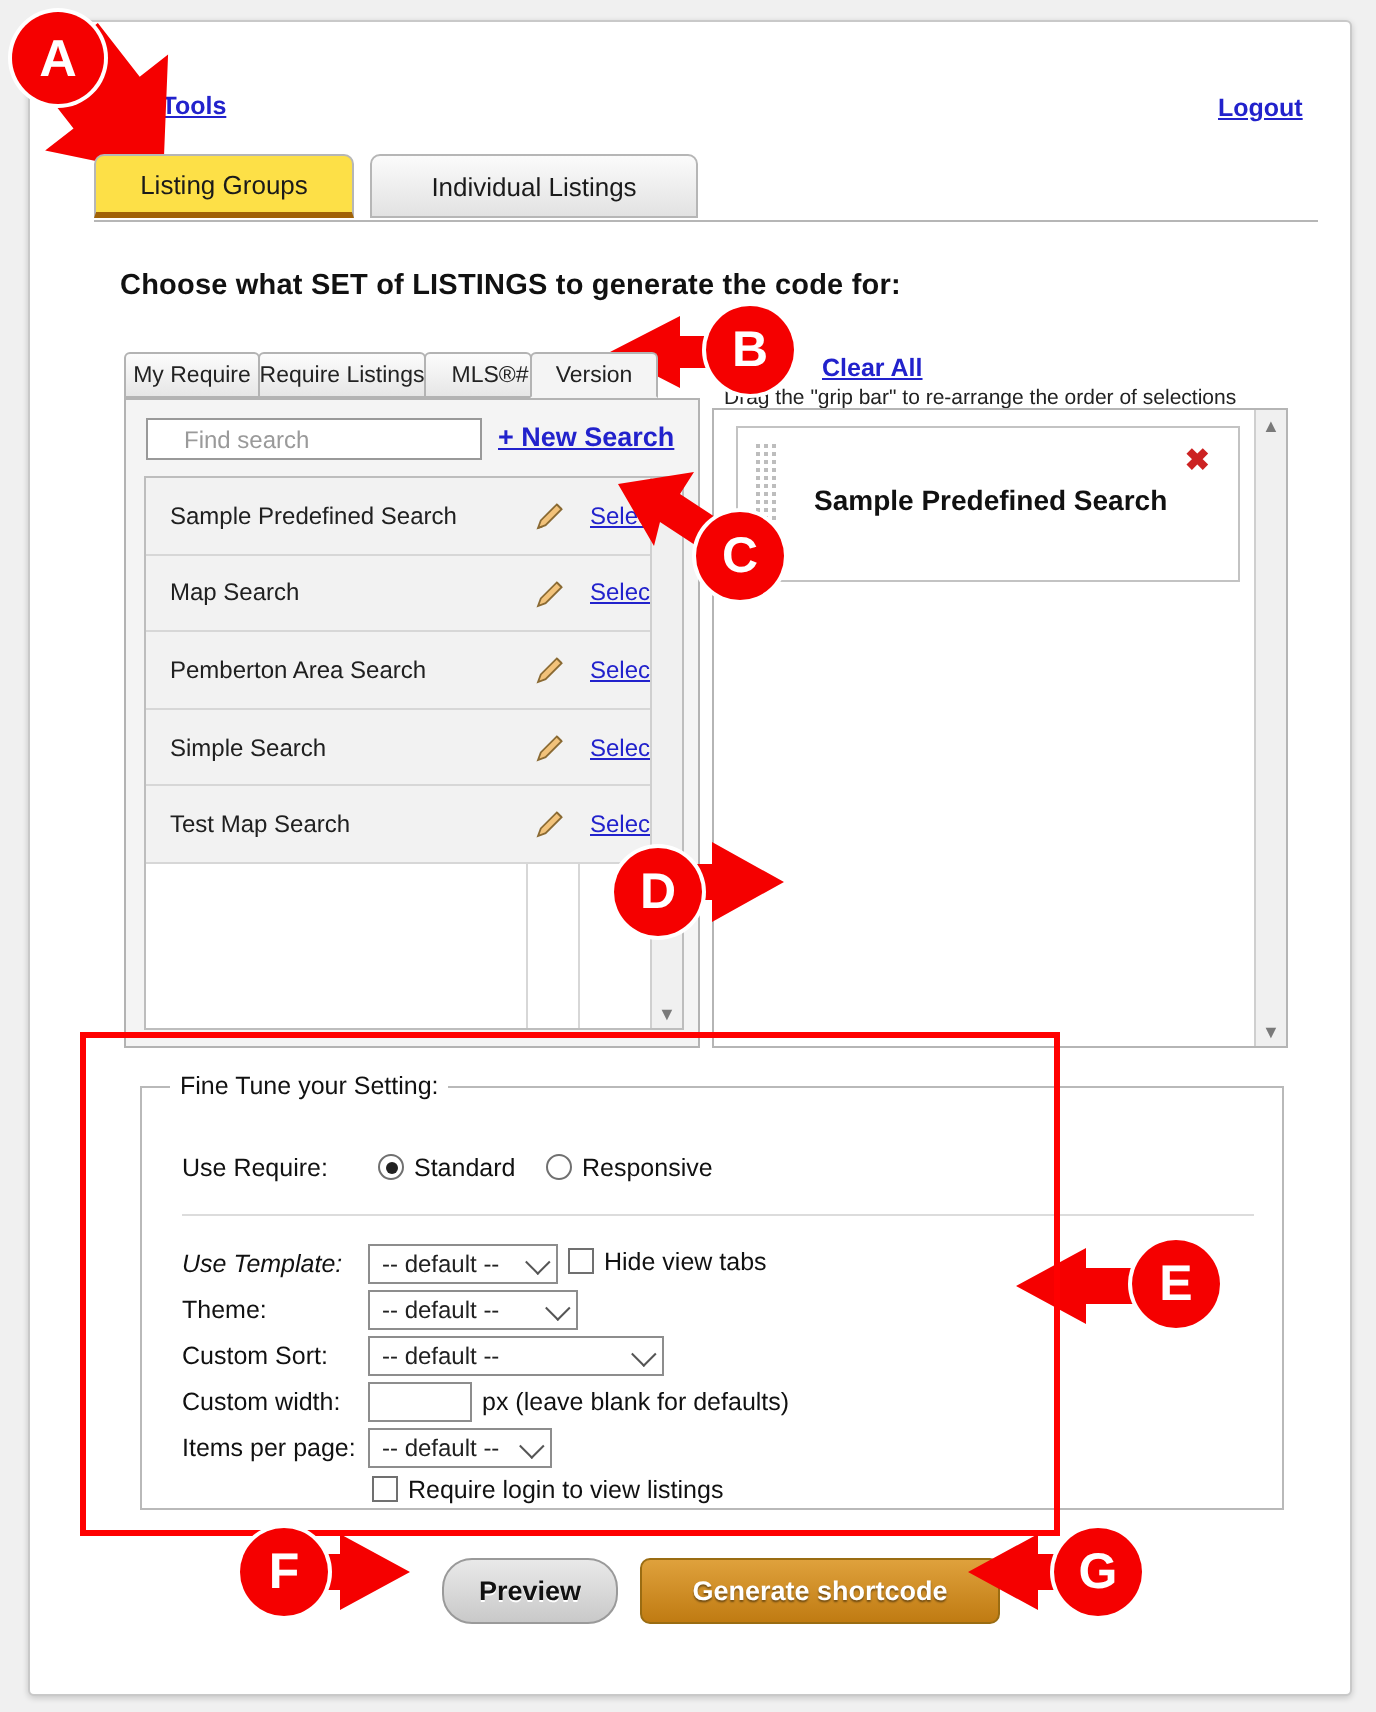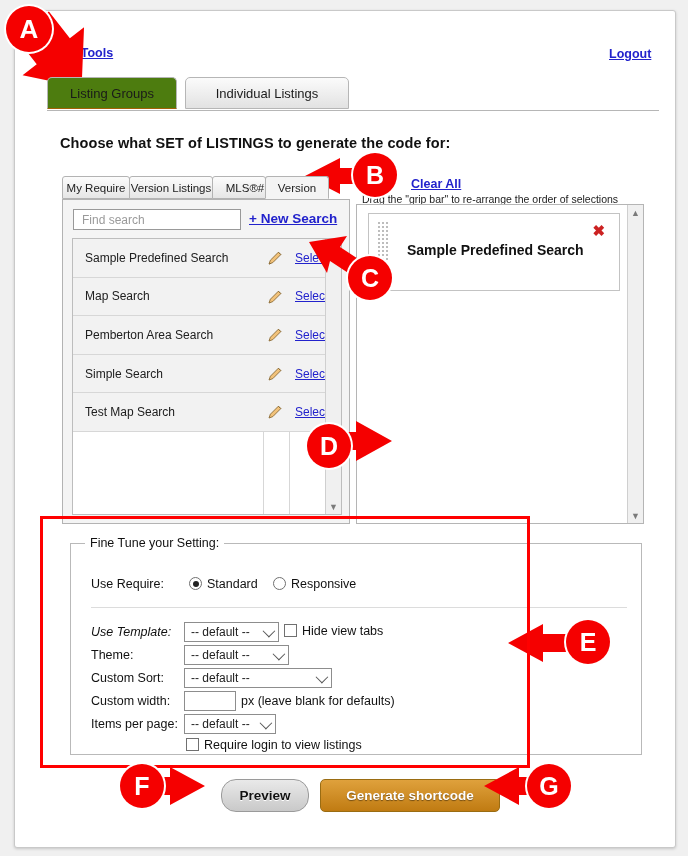--- a/index.html
+++ b/index.html
@@ -42,22 +42,22 @@
     position:absolute;top:0;height:32px;
     box-sizing:border-box;
     display:flex;align-items:center;justify-content:center;
     font-size:13px;color:#1a1a1a;
     border:1px solid #b6b6b6;
     border-radius:5px 5px 0 0;
     background:linear-gradient(#fbfbfb,#e2e2e2);
     white-space:nowrap;
   }
   .ptab.active{
-    background:#4d7c0f;
-    border-bottom:1px solid #a16207;
+    background:#fde047;
+    border-bottom:3px solid #a16207;
     z-index:3;
   }
   #ptab-0{left:0px;width:130px;}
   #ptab-1{left:138px;width:164px;}
   #ptab-2{left:308px;width:128px;}
 
   
   #heading{
     position:absolute;left:45px;top:124px;
     font-size:14.5px;font-weight:bold;color:#111;
@@ -87,21 +87,21 @@
   #left-panel{
     position:absolute;left:47px;top:188px;width:288px;height:325px;
     background:#f4f4f4;
     border:1px solid #b3b3b3;
     box-sizing:border-box;
   }
   #find-input{
     position:absolute;left:10px;top:9px;width:168px;height:21px;
     box-sizing:border-box;
     border:1px solid #999;background:#fff;
-    font-size:12px;color:#333;padding:0 8px;
+    font-size:12px;color:#333;padding:0 18px;
     font-family:"Liberation Sans", sans-serif;
   }
   #find-input::placeholder{color:#9a9a9a;}
   #new-search-link{
     position:absolute;left:186px;top:11px;
     font-size:13.5px;font-weight:bold;color:#2222cc;
     text-decoration:underline;white-space:nowrap;
   }
   #list-box{
     position:absolute;left:9px;top:38px;width:270px;height:277px;
@@ -273,21 +273,21 @@
 
   <div id="tabstrip">
     <div class="ptab active" id="ptab-0">Listing Groups</div>
     <div class="ptab" id="ptab-1">Individual Listings</div>
   </div>
 
   <div id="heading">Choose what SET of LISTINGS to generate the code for:</div>
 
   <div id="subtabs">
     <div class="stab" id="stab-0">My Require</div>
-    <div class="stab" id="stab-1">Version Listings</div>
+    <div class="stab" id="stab-1">Require Listings</div>
     <div class="stab" id="stab-2">MLS®#</div>
     <div class="stab active" id="stab-3">Version</div>
   </div>
 
   <div id="left-panel">
     <input id="find-input" type="text" placeholder="Find search" style="">
     <a id="new-search-link">+ New Search</a>
 
     <div id="list-box">
       <div class="row-sep-v" style="left:190px;"></div>

